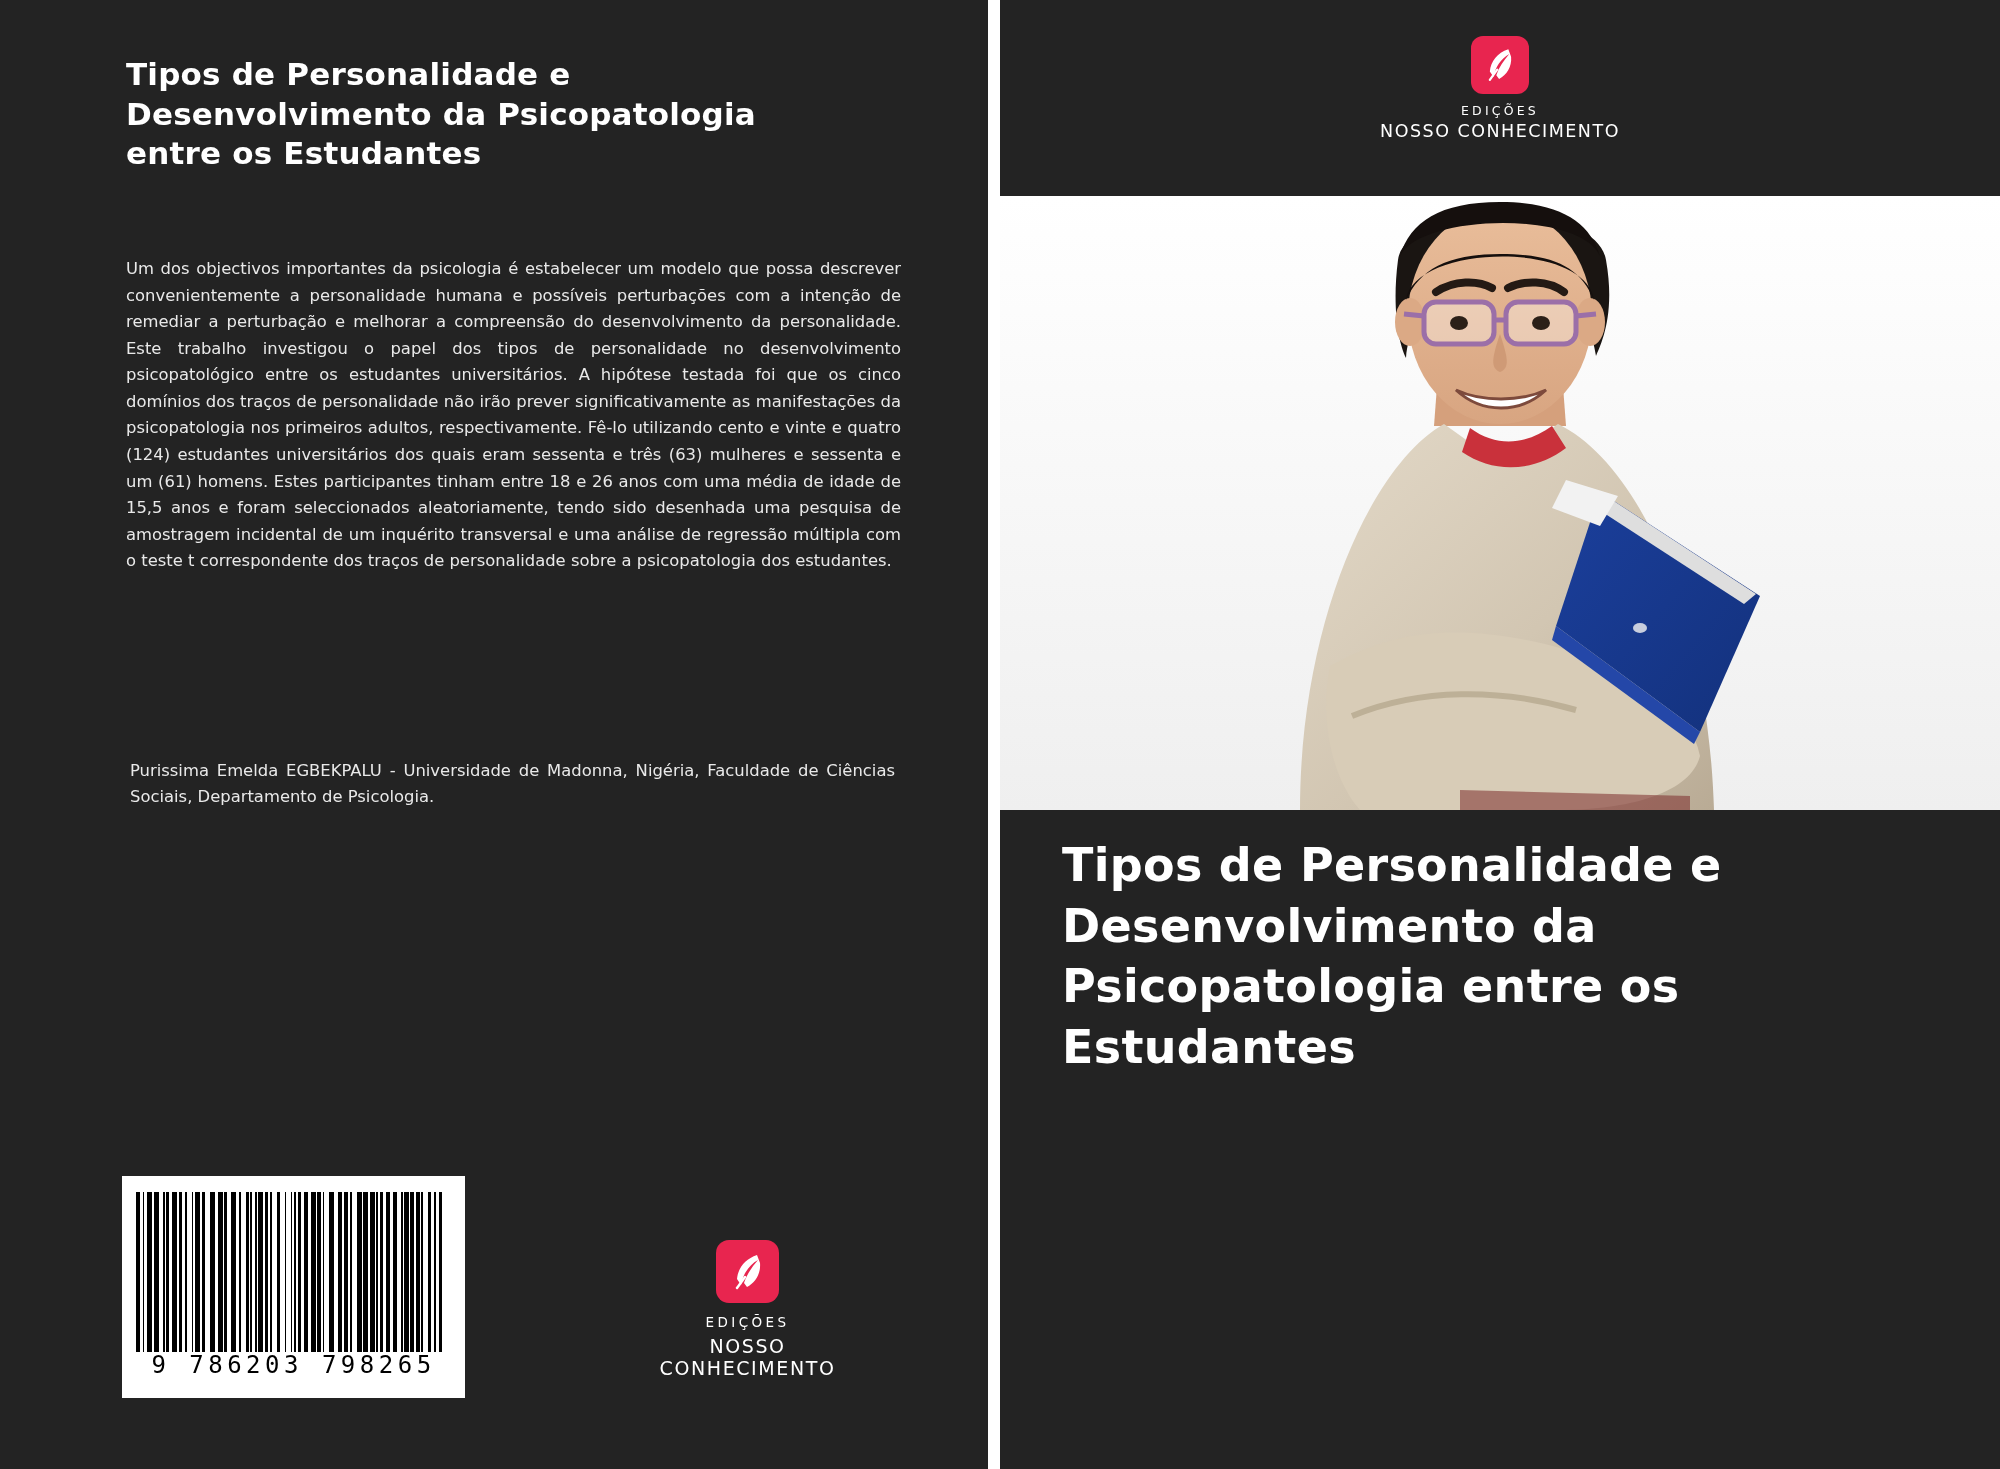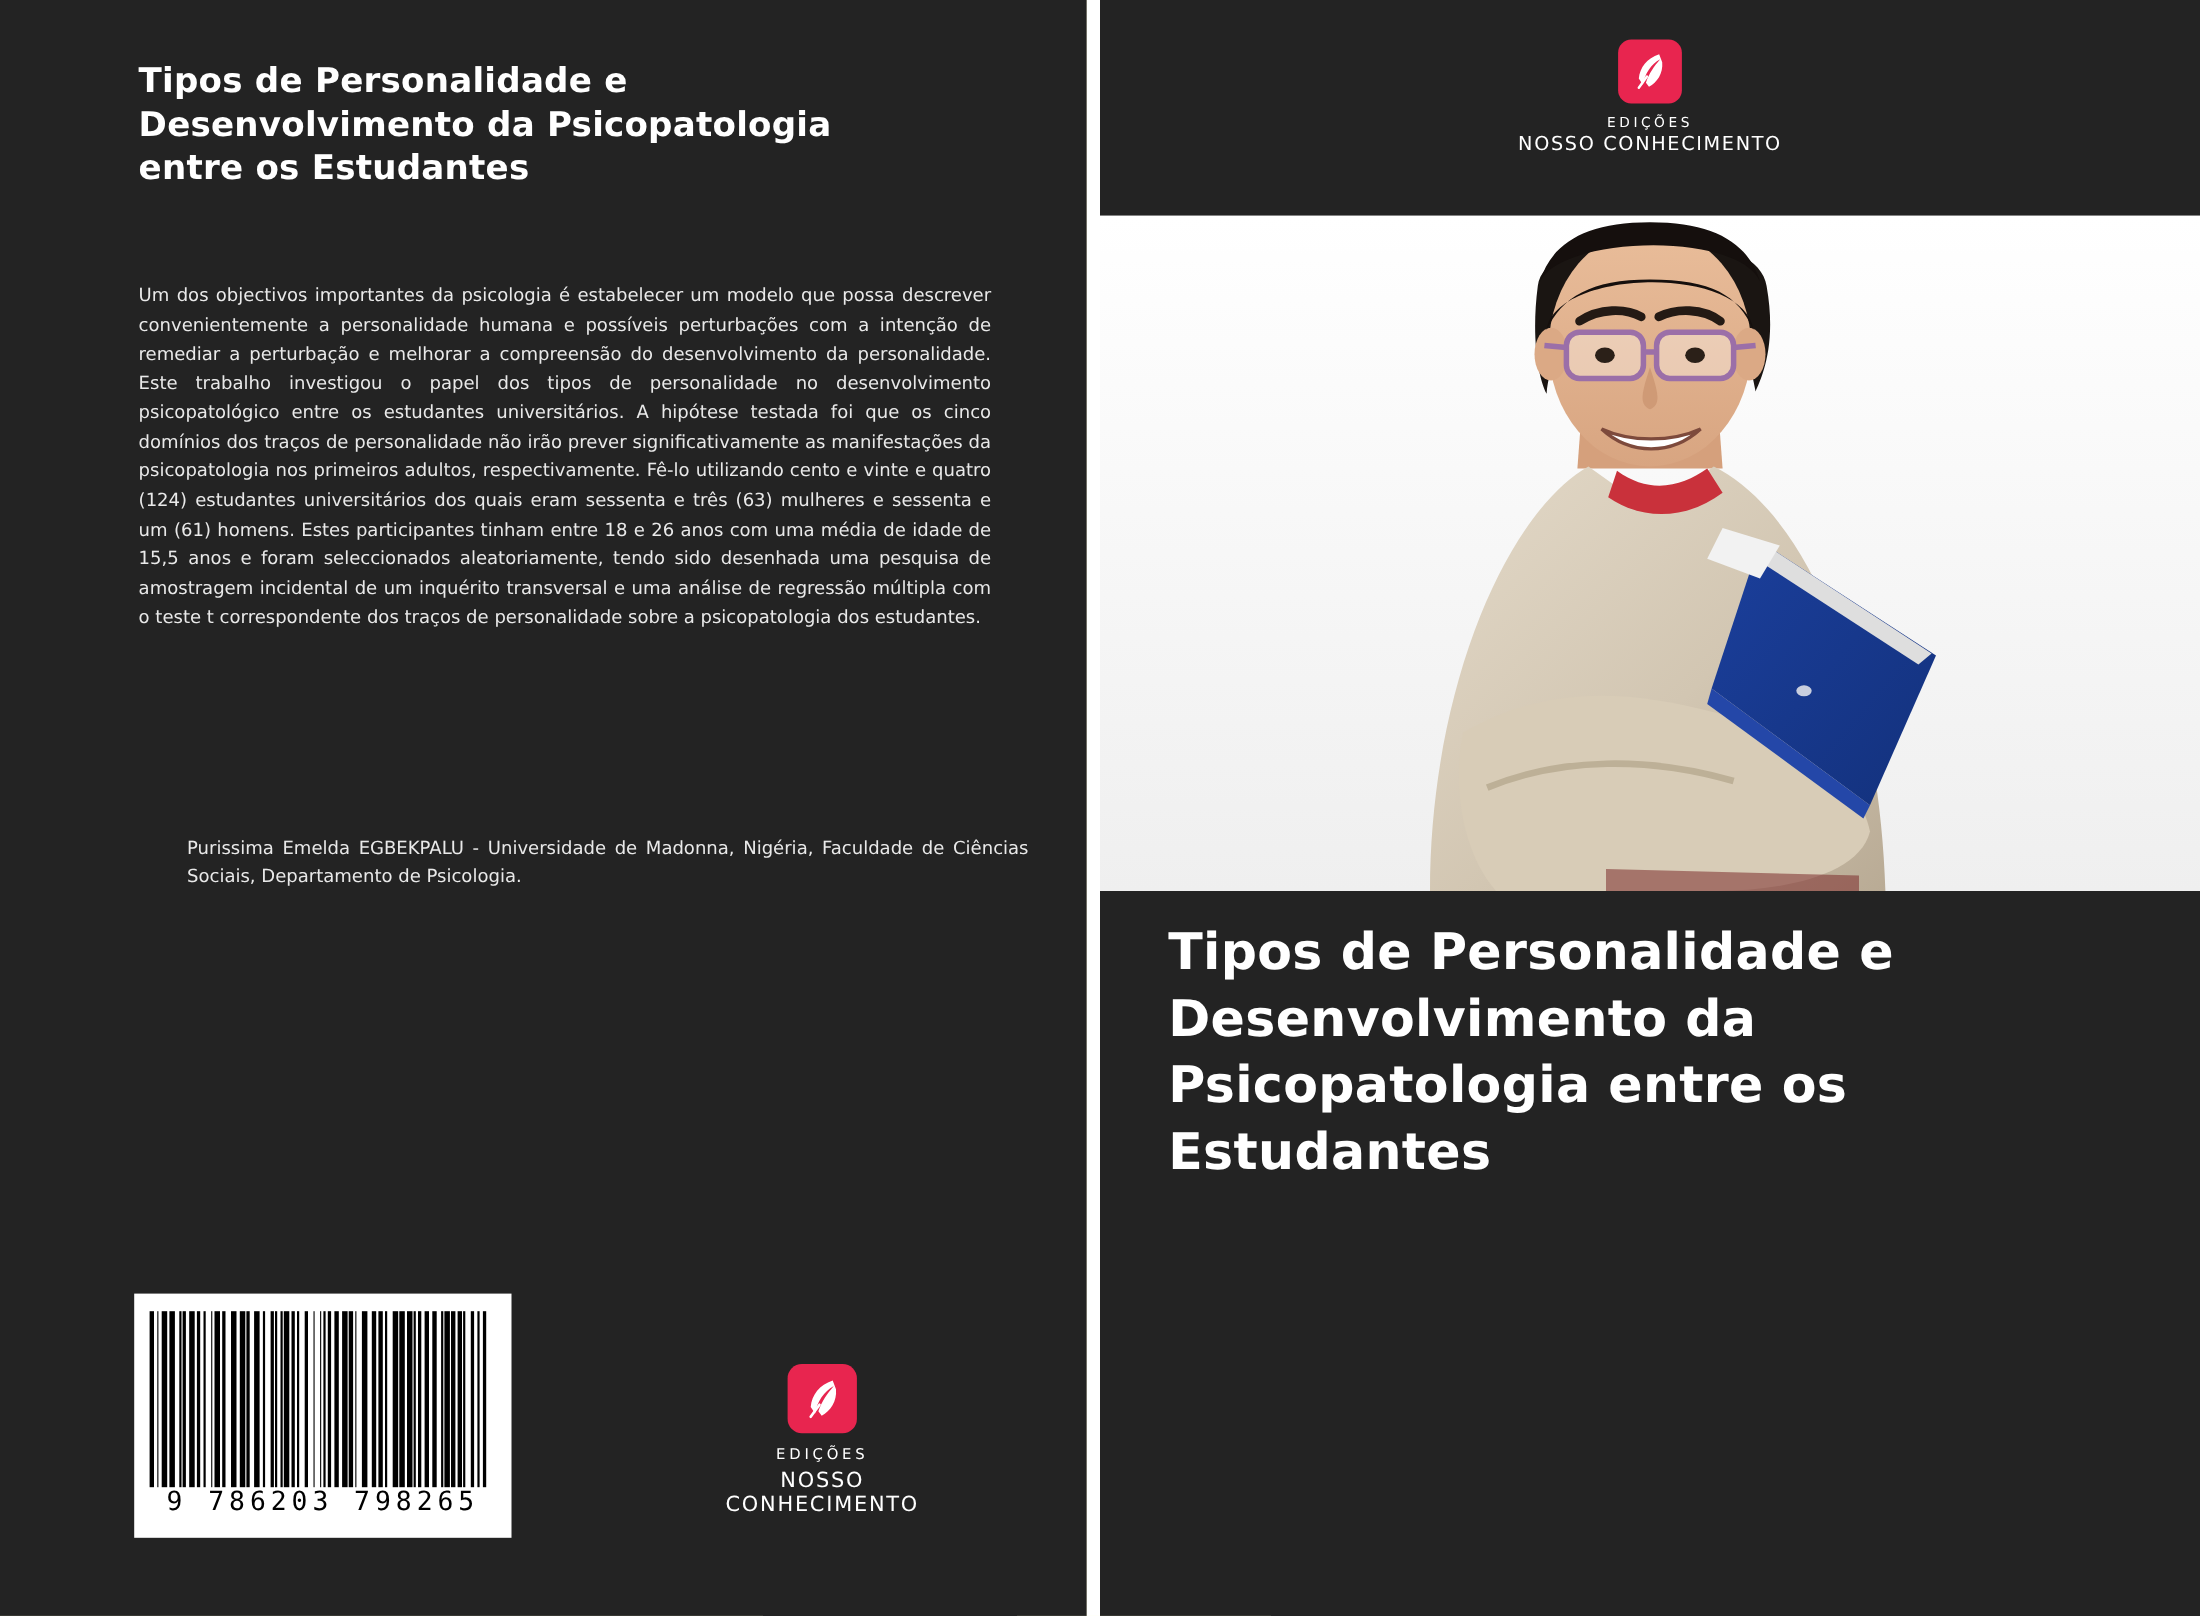--- a/index.html
+++ b/index.html
@@ -10,21 +10,21 @@
   body {
     width: 2000px;
     height: 1469px;
     font-family: "DejaVu Sans", sans-serif;
     overflow: hidden;
   }
   .cover {
     position: relative;
     width: 1839px;
     height: 1469px;
-    background: #fef9c3;
+    background: #7dd3fc;
   }
 
   
   .back-cover {
     position: absolute;
     left: 0;
     top: 0;
     width: 988px;
     height: 1469px;
     background: #232323;
@@ -53,21 +53,20 @@
   }
   .back-author-note {
     position: absolute;
     left: 130px;
     top: 758px;
     width: 765px;
     color: #e9e9e9;
     font-size: 16.4px;
     line-height: 1.6;
     text-align: justify;
-    margin-left: 40px;
   }
 
   
   .barcode-box {
     position: absolute;
     left: 122px;
     top: 1176px;
     width: 343px;
     height: 222px;
     background: #ffffff;

